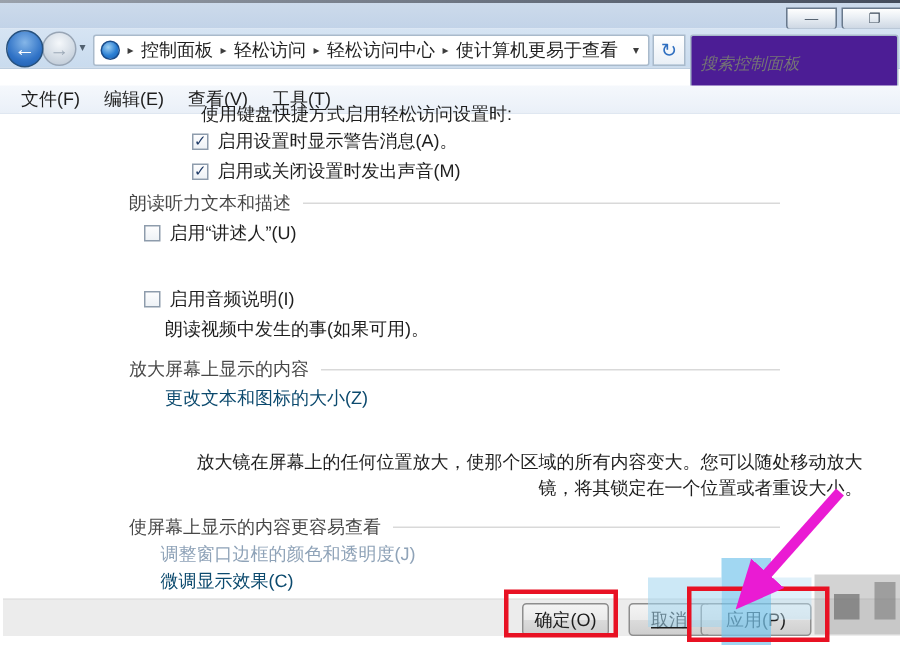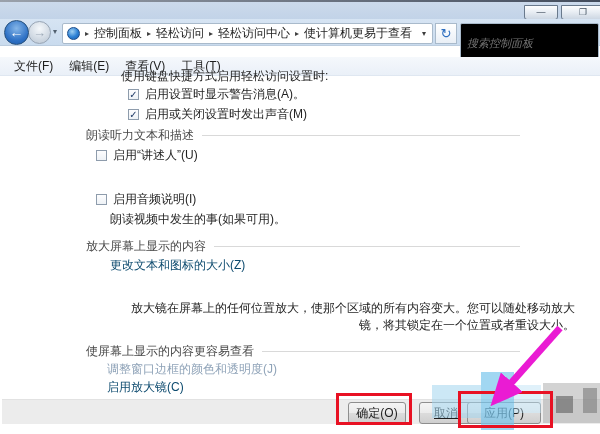--- a/index.html
+++ b/index.html
@@ -38,21 +38,21 @@
     background:radial-gradient(circle at 38% 32%,#9fd0f2,#2a7fd4 55%,#1c5fae);
     border:1px solid #1a4d8c; }
   .crumb { padding:0 3px; white-space:nowrap; color:#1e1e1e; }
   .crumb-sep { font-size:8px; color:#3c3c3c; padding:0 2px; }
   .ab-spacer { flex:1; }
   .ab-dd { font-size:8px; color:#3c3c3c; padding:0 7px; }
   .refreshbtn { position:absolute; left:435px; top:23px; width:22px; height:21px;
     background:linear-gradient(#ffffff,#e9eff6); border:1px solid #a9bacb;
     color:#2f6fc0; font-size:13px; line-height:19px; text-align:center; }
   .searchbox { position:absolute; left:460px; top:23px; width:139px; height:39px;
-    background:#000000; border:1px solid #a9bacb; border-radius:2px; }
+    background:#4c1d95; border:1px solid #a9bacb; border-radius:2px; }
   .searchbox input { width:100%; height:100%; border:0; outline:none; background:transparent;
     font-family:inherit; font-style:italic; font-size:11px; color:#8a939e; padding:0 6px; }
   
   .menubar { position:absolute; left:0; top:46px; width:600px; height:19px;
     background:linear-gradient(#f5f8fc,#eaf0f8); border-bottom:1px solid #dfe7f1;
     display:flex; align-items:center; padding-left:6px;margin-top:11px; }
   .menu-item { padding:1px 8px; color:#1e1e1e; }
   
   .line { position:absolute; white-space:nowrap; }
   .cbrow { position:absolute; display:flex; align-items:center; white-space:nowrap; }
@@ -117,21 +117,21 @@
     <input type="text" placeholder="搜索控制面板" style="">
   </div>
 
   <div class="menubar">
     <span class="menu-item">文件(F)</span>
     <span class="menu-item">编辑(E)</span>
     <span class="menu-item">查看(V)</span>
     <span class="menu-item">工具(T)</span>
   </div>
 
-  <div class="line" style="left:121px; top:68px;">使用键盘快捷方式启用轻松访问设置时:</div>
+  <div class="line" style="left:134px; top:68px;">使用键盘快捷方式启用轻松访问设置时:</div>
 
   <div class="cbrow" style="left:128px; top:86px;">
     <span class="cbox">✓</span>
     <span>启用设置时显示警告消息(A)。</span>
   </div>
   <div class="cbrow" style="left:128px; top:106px;">
     <span class="cbox">✓</span>
     <span>启用或关闭设置时发出声音(M)</span>
   </div>
 
@@ -159,21 +159,21 @@
   <div class="line link-blue" style="left:110px; top:257px;">更改文本和图标的大小(Z)</div>
 
   <div class="wrapdesc desc" style="top:300px;">放大镜在屏幕上的任何位置放大，使那个区域的所有内容变大。您可以随处移动放大镜，将其锁定在一个位置或者重设大小。</div>
 
   <div class="group" style="top:343px;">
     <span>使屏幕上显示的内容更容易查看</span>
     <span class="rule"></span>
   </div>
 
   <div class="line link-muted" style="left:107px; top:361px;">调整窗口边框的颜色和透明度(J)</div>
-  <div class="line link-blue" style="left:107px; top:379px;">启用放大镜(C)</div>
+  <div class="line link-blue" style="left:107px; top:379px;">微调显示效果(C)</div>
 
   <div class="footerbar"></div>
   <div class="btn btn-ok">确定(O)</div>
   <div class="btn btn-cancel">取消</div>
   <div class="btn btn-apply">应用(P)</div>
 
   <div class="wm" style="left:481px; top:372px; width:33px; height:58px; background:#79c6ec; opacity:.7;"></div>
   <div class="wm" style="left:432px; top:385px; width:49px; height:33px; background:#a3d6ef; opacity:.55;"></div>
   <div class="wm" style="left:514px; top:385px; width:27px; height:28px; background:#bbe1f3; opacity:.45;"></div>
   <div class="wm" style="left:543px; top:383px; width:57px; height:40px; background:#9e9e9e; opacity:.45;"></div>

